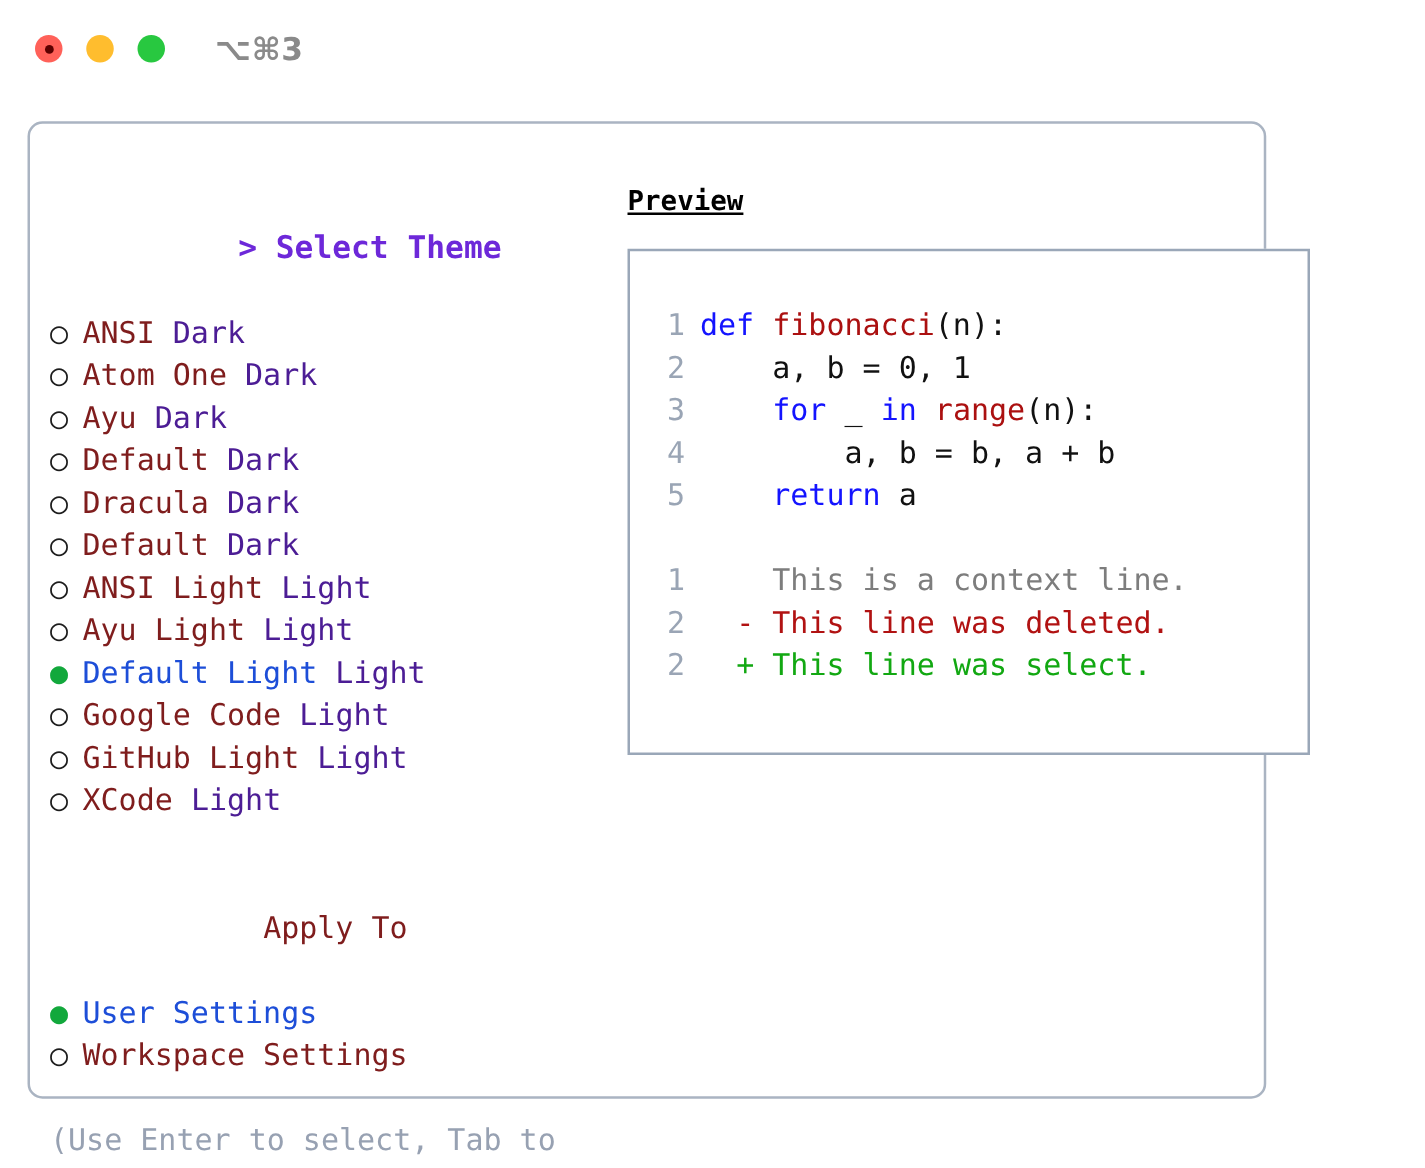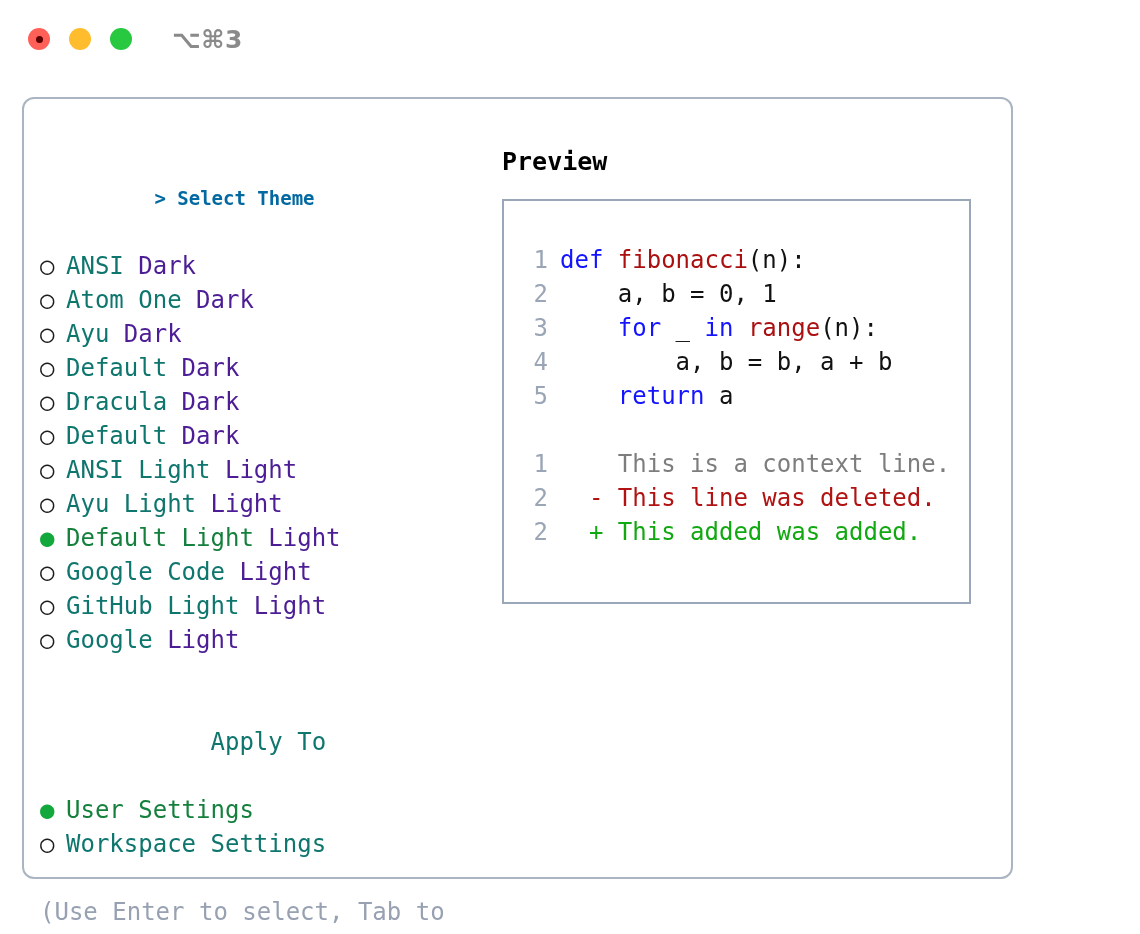--- a/index.html
+++ b/index.html
@@ -105,53 +105,54 @@
 
   
   .row {
     font-size: 24px;
     line-height: 34px;
     white-space: pre;
     color: #1c1c1c;
   }
   .row.header {
     font-weight: bold;
-    color: #0369a1;
-    font-size: 19px;
+    color: #6d28d9;
+    font-size: 25px;
   }
   .marker {
     display: inline-block;
     width: 26px;
     color: #1c1c1c;
   }
   .marker.dot-filled { color: #12a83c; }
-  .row.selected .label { color: #15803d; }
-  .label { color: #0f766e; }
+  .row.selected .label { color: #1d4ed8; }
+  .label { color: #7f1d1d; }
   .tag { color: #4c1d95; }
   .spacer { height: 34px; }
 
   .hint {
     margin-top: 34px;
     font-size: 24px;
     line-height: 34px;
     color: #97a1b2;
     width: 420px;
     white-space: pre-wrap;
   }
 
   
   #preview-title {
-    font-size: 25px;
+    font-size: 22px;
     font-weight: bold;
     color: #000000;
     line-height: 30px;
+    text-decoration: underline;
   }
   #preview-box {
     margin-top: 22px;
-    width: 469px;
+    width: 546px;
     height: 405px;
     border: 2px solid #9aa7b8;
     box-sizing: border-box;
     background: #ffffff;
     padding: 42px 0 0 18px;
   }
   .code-line {
     font-size: 24px;
     line-height: 34px;
     white-space: pre;
@@ -199,21 +200,21 @@
             <div class="row"><span class="marker">○</span><span class="label">Atom One</span><span> </span><span class="tag">Dark</span></div>
             <div class="row"><span class="marker">○</span><span class="label">Ayu</span><span> </span><span class="tag">Dark</span></div>
             <div class="row"><span class="marker">○</span><span class="label">Default</span><span> </span><span class="tag">Dark</span></div>
             <div class="row"><span class="marker">○</span><span class="label">Dracula</span><span> </span><span class="tag">Dark</span></div>
             <div class="row"><span class="marker">○</span><span class="label">Default</span><span> </span><span class="tag">Dark</span></div>
             <div class="row"><span class="marker">○</span><span class="label">ANSI Light</span><span> </span><span class="tag">Light</span></div>
             <div class="row"><span class="marker">○</span><span class="label">Ayu Light</span><span> </span><span class="tag">Light</span></div>
             <div class="row selected"><span class="marker dot-filled">●</span><span class="label">Default Light</span><span> </span><span class="tag">Light</span></div>
             <div class="row"><span class="marker">○</span><span class="label">Google Code</span><span> </span><span class="tag">Light</span></div>
             <div class="row"><span class="marker">○</span><span class="label">GitHub Light</span><span> </span><span class="tag">Light</span></div>
-            <div class="row"><span class="marker">○</span><span class="label">Google</span><span> </span><span class="tag">Light</span></div>
+            <div class="row"><span class="marker">○</span><span class="label">XCode</span><span> </span><span class="tag">Light</span></div>
           </div>
 
         <div class="spacer"></div>
 
         <div class="row">
           <span class="marker"> </span><span class="label">Apply To</span>
         </div>
 
         <div id="apply-items">
             <div class="row selected"><span class="marker dot-filled">●</span><span class="label">User Settings</span></div>
@@ -231,20 +232,20 @@
               <div class="code-line"><span class="ln">1</span><span class="kw">def </span><span class="fn">fibonacci</span><span class="pln">(n):</span></div>
               <div class="code-line"><span class="ln">2</span><span class="pln">    a, b = 0, 1</span></div>
               <div class="code-line"><span class="ln">3</span><span class="pln">    </span><span class="kw">for</span><span class="pln"> _ </span><span class="kw">in</span><span class="pln"> </span><span class="fn">range</span><span class="pln">(n):</span></div>
               <div class="code-line"><span class="ln">4</span><span class="pln">        a, b = b, a + b</span></div>
               <div class="code-line"><span class="ln">5</span><span class="pln">    </span><span class="kw">return</span><span class="pln"> a</span></div>
             </div>
           <div class="gap"></div>
           <div id="diff-block">
               <div class="code-line"><span class="ln">1</span><span>  </span><span class="ctx"> </span><span> </span><span class="ctx">This is a context line.</span></div>
               <div class="code-line"><span class="ln">2</span><span>  </span><span class="del">-</span><span> </span><span class="del">This line was deleted.</span></div>
-              <div class="code-line"><span class="ln">2</span><span>  </span><span class="add">+</span><span> </span><span class="add">This added was added.</span></div>
+              <div class="code-line"><span class="ln">2</span><span>  </span><span class="add">+</span><span> </span><span class="add">This line was select.</span></div>
             </div>
         </div>
       </div>
 
     </div>
   </div>
 </div>
 
 </body></html>

